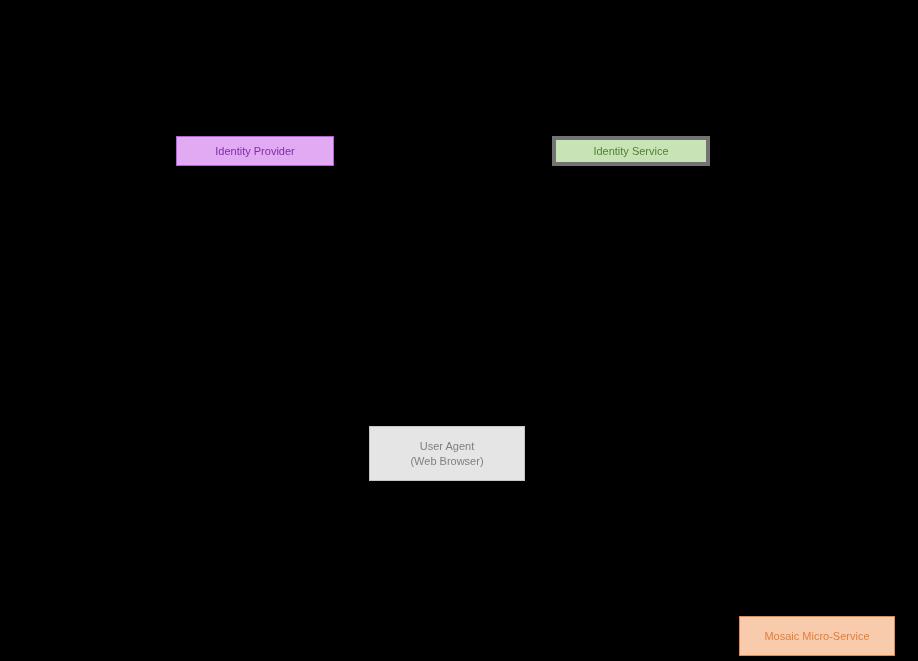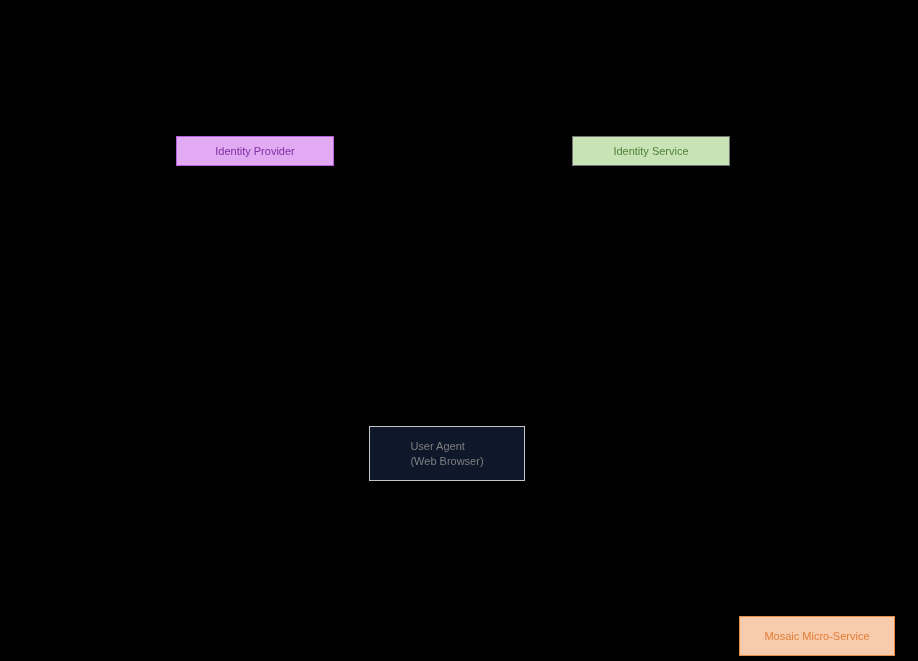--- a/index.html
+++ b/index.html
@@ -14,42 +14,42 @@
     background: #000000;
     overflow: hidden;
     font-family: "Liberation Sans", sans-serif;
   }
   .node {
     position: absolute;
     box-sizing: border-box;
     display: flex;
     align-items: center;
     justify-content: center;
-    text-align: left;
+    text-align: center;
     font-size: 11px;
     line-height: 1.35;
   }
   .node-label {
     white-space: pre-line;
   }
   .node-identity-provider {
     left: 176px; top: 136px; width: 158px; height: 30px;
     background: #e2aaf2;
     border: 1px solid #b85fe0;
     color: #7d2ea5;
   }
   .node-identity-service {
-    left: 572px; top: 136px; width: 158px; height: 30px;
+    left: 552px; top: 136px; width: 158px; height: 30px;
     background: #c8e3b6;
-    border: 1px solid #737373;
+    border: 4px solid #737373;
     color: #538135;
   }
   .node-user-agent {
     left: 369px; top: 426px; width: 156px; height: 55px;
-    background: #0f172a;
+    background: #e5e5e5;
     border: 1px solid #c6c6c6;
     color: #7f7f7f;
   }
   .node-mosaic {
     left: 739px; top: 616px; width: 156px; height: 40px;
     background: #f9cbad;
     border: 1px solid #e58b4a;
     color: #e07e38;
   }
 </style>

